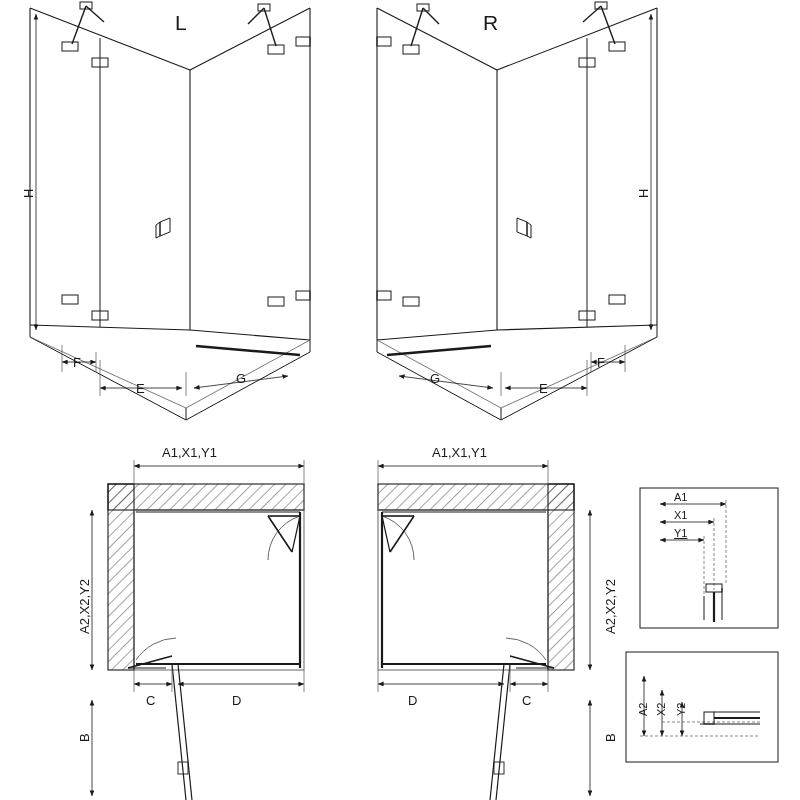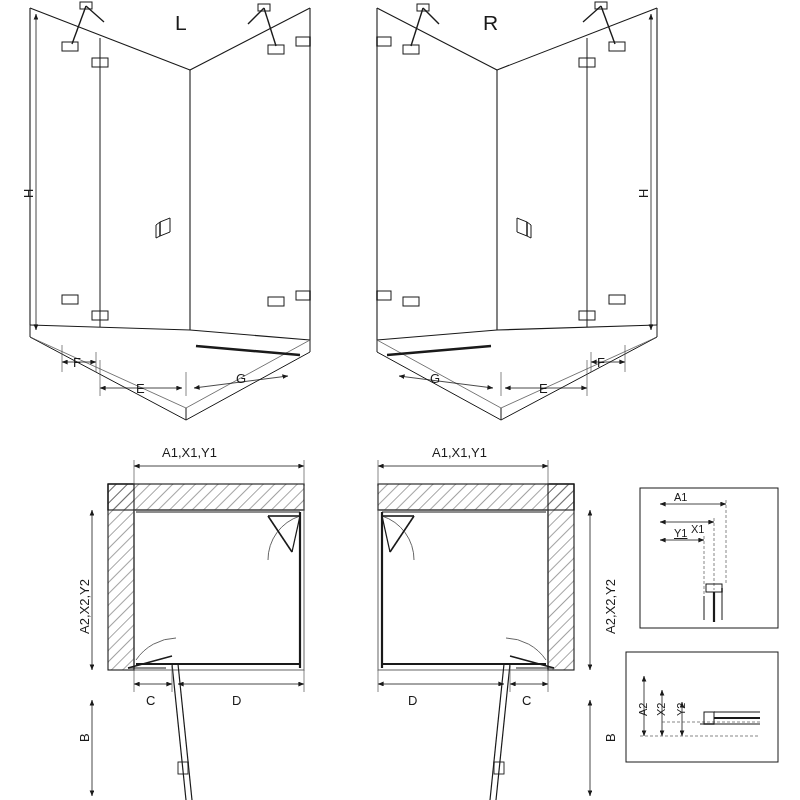--- a/index.html
+++ b/index.html
@@ -274,18 +274,18 @@
 <div class="lbl" style="left:232px; top:694px;">D</div>
 <div class="lbl vert" style="left:78px; top:742px;">B</div>
 
 <div class="lbl" style="left:432px; top:446px;">A1,X1,Y1</div>
 <div class="lbl vert" style="left:604px; top:634px;">A2,X2,Y2</div>
 <div class="lbl" style="left:408px; top:694px;">D</div>
 <div class="lbl" style="left:522px; top:694px;">C</div>
 <div class="lbl vert" style="left:604px; top:742px;">B</div>
 
 <div class="lbl small" style="left:674px; top:492px;">A1</div>
-<div class="lbl small" style="left:674px; top:524px;margin-left:17px;">X1</div>
+<div class="lbl small" style="left:674px; top:510px;">X1</div>
 <div class="lbl small" style="left:674px; top:528px;text-decoration:underline;">Y1</div>
 
 <div class="lbl small vert" style="left:638px; top:716px;">A2</div>
 <div class="lbl small vert" style="left:656px; top:716px;">X2</div>
 <div class="lbl small vert" style="left:676px; top:716px;">Y2</div>
 
 </body></html>

